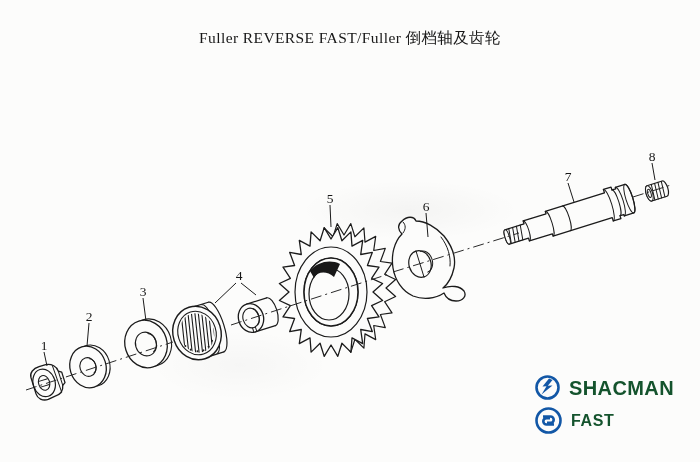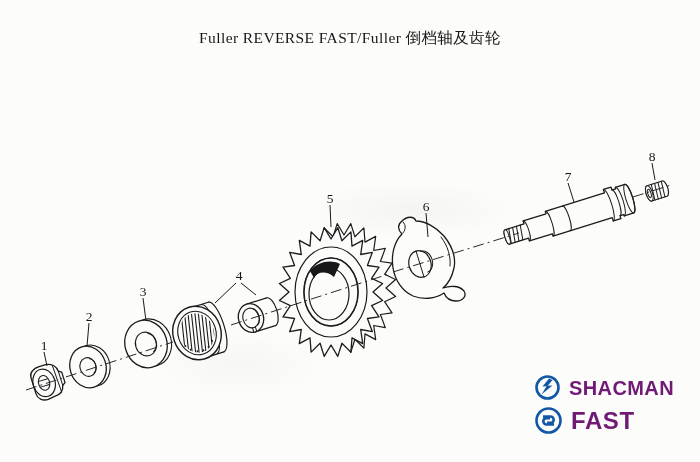--- a/index.html
+++ b/index.html
@@ -5,23 +5,23 @@
   html,body{margin:0;padding:0;}
   #page{position:relative;width:700px;height:462px;background:#fcfcfb;overflow:hidden;
         font-family:"Liberation Serif", serif;color:#1b1b1b;}
   .smudge{position:absolute;pointer-events:none;}
   #title{position:absolute;top:28px;left:0;width:100%;text-align:center;
          font-size:15.5px;letter-spacing:.4px;color:#171717;}
   svg.canvas{position:absolute;left:0;top:0;}
   .plabel{position:absolute;transform:translate(-50%,-50%);font-size:13.5px;color:#161616;}
   #brand{position:absolute;left:534px;top:374px;display:flex;flex-direction:column;gap:5px;}
   .brand-row{display:flex;align-items:center;gap:8px;}
-  .brand-text{font-family:"Liberation Sans", sans-serif;font-weight:bold;color:#701a75;line-height:1;}
+  .brand-text{font-family:"Liberation Sans", sans-serif;font-weight:bold;color:#14532d;line-height:1;}
   #shacman-text{font-size:20px;letter-spacing:.4px;}
-  #fast-text{font-size:24px;letter-spacing:.6px;}
+  #fast-text{font-size:16px;letter-spacing:.6px;}
   .lineart{stroke:#1b1b1b;fill:none;stroke-width:1.2;stroke-linecap:round;stroke-linejoin:round;}
   .fillw{fill:#fcfcfb;}
 </style>
 </head>
 <body>
 
 <div id="page">
 
   <div class="smudge" style="left:300px;top:180px;width:220px;height:60px;background:radial-gradient(closest-side,rgba(0,0,0,.03),rgba(0,0,0,0));"></div>
   <div class="smudge" style="left:150px;top:330px;width:180px;height:70px;background:radial-gradient(closest-side,rgba(0,0,0,.025),rgba(0,0,0,0));"></div>

